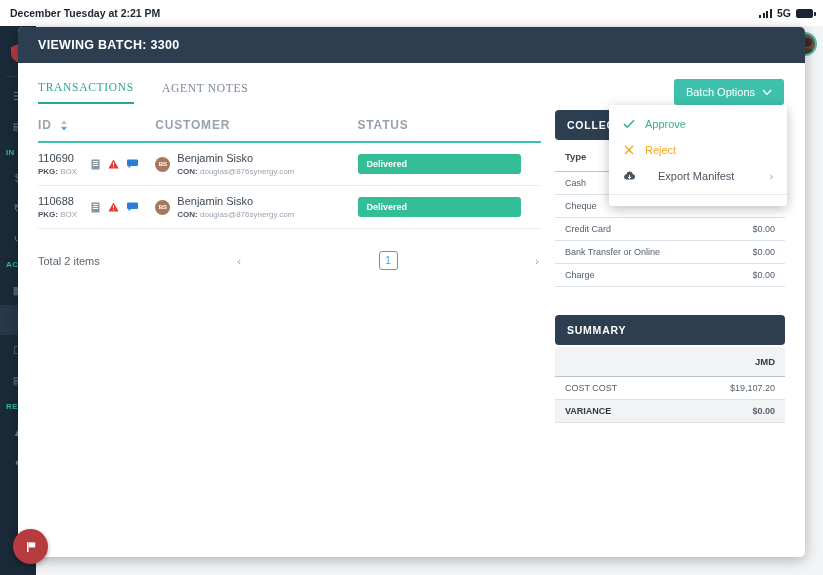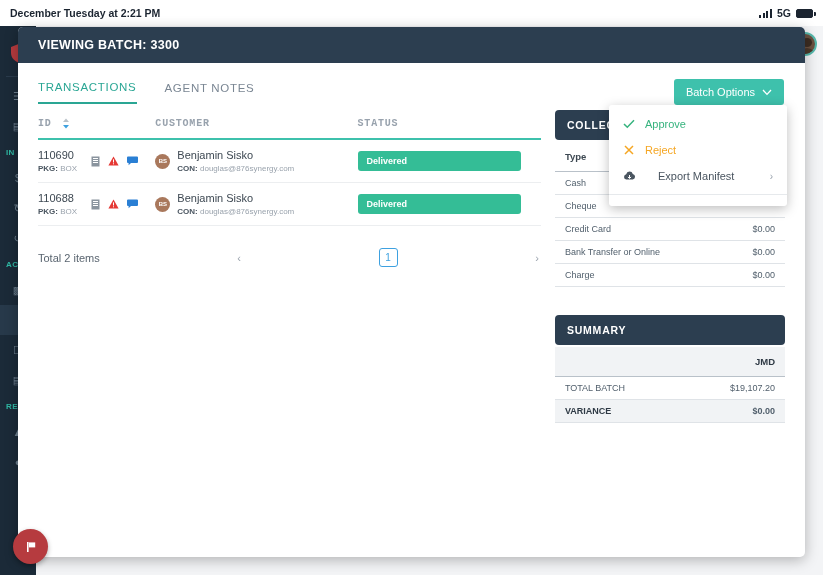--- a/index.html
+++ b/index.html
@@ -68,44 +68,43 @@
   }
   #modal-header {
     height: 36px; background: #2c3e50; color: #ffffff;
     display: flex; align-items: center; padding: 0 20px;
     font-size: 12.5px; font-weight: bold; letter-spacing: .3px;
     border-radius: 5px 5px 0 0;
   }
   #modal-body { position: relative; height: 494px; padding: 0; }
 
   
-  #tabs { display: flex; align-items: center; padding: 18px 8px 0 20px; gap: 28px; }
+  #tabs { display: flex; align-items: center; padding: 18px 8px 0 20px; gap: 28px; font-family: Liberation Serif, serif; }
   .tab { font-size: 11.5px; letter-spacing: .7px; color: #7a8693; padding-bottom: 9px;
          cursor: pointer; }
   .tab.active { color: #2aa694; border-bottom: 2.5px solid #2aa694; }
 
   #batch-options-btn {
     position: absolute; right: 21px; top: 16px; height: 26px;
     background: #3ec1ac; color: #ffffff; border: none; border-radius: 3px;
     font-size: 11px; font-family: inherit; padding: 0 12px; cursor: pointer;
     display: flex; align-items: center; gap: 7px; z-index: 25;
   }
 
   
   #content { display: flex; padding: 0 20px; gap: 14px; }
   #left-col { width: 507px; position: relative; }
   #right-col { width: 232px; }
 
   
   #tx-table { width: 100%; border-collapse: collapse; margin-top: 6px; }
   #tx-table thead th {
-    text-align: left; font-size: 10px; color: #98a2ad; font-weight: bold;
+    text-align: left; font-size: 12px; color: #98a2ad; font-weight: bold;
     letter-spacing: .8px; padding: 8px 0 9px 0;
     border-bottom: 2px solid #3ec1ac;
-    font-family: Liberation Mono, monospace;
   }
   #tx-table tbody td { padding: 9px 0; border-bottom: 1px solid #eceef0; vertical-align: middle; }
   .tx-id { font-size: 11px; color: #3d4852; }
   .tx-sub { font-size: 8px; color: #9aa3ad; margin-top: 3px; }
   .tx-sub b { color: #4a5560; }
   .row-icons { display: flex; gap: 8px; align-items: center; }
   .cust-wrap { display: flex; align-items: center; gap: 7px; }
   .avatar-sm { width: 15px; height: 15px; border-radius: 50%; background: #a9785c;
                color: #fff; font-size: 6px; font-weight: bold; display: flex;
                align-items: center; justify-content: center; flex: none; }
@@ -395,21 +394,21 @@
           <div class="panel-head">SUMMARY</div>
           <table class="panel-table">
             <thead>
               <tr class="shade">
                 <th></th>
                 <th class="num bold">JMD</th>
               </tr>
             </thead>
             <tbody>
               <tr>
-                <td>TOTAL BATCH</td>
+                <td>COST COST</td>
                 <td class="num">$19,107.20</td>
               </tr>
               <tr class="shade">
                 <td class="bold">VARIANCE</td>
                 <td class="num green">$0.00</td>
               </tr>
             </tbody>
           </table>
         </div>
 

